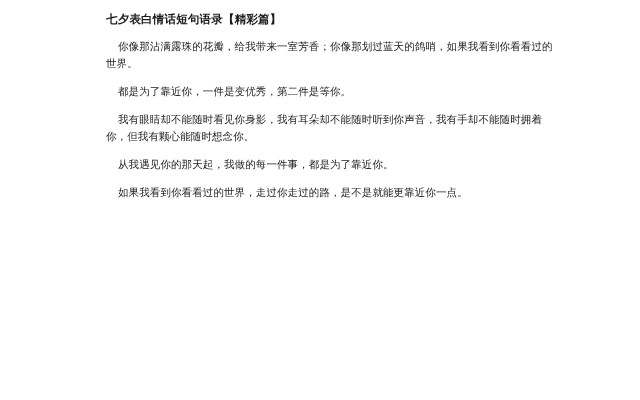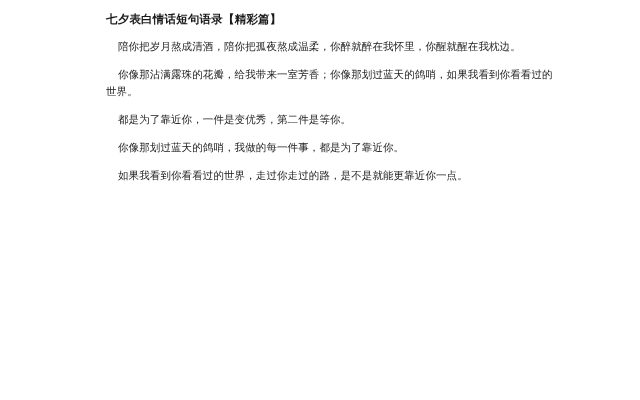--- a/index.html
+++ b/index.html
@@ -67,29 +67,29 @@
 
 <div id="page">
 
   <div class="side-band left"></div>
   <div class="side-band right"></div>
 
   <div class="doc-body">
 
     <div class="doc-title">七夕表白情话短句语录【精彩篇】</div>
 
-    <p class="para indent">陪你把岁月熬成清酒，陪你把孤夜熬成温柔，你醉就醉在我怀里，你醒就醒在我枕边。</p>
 
 
     <p class="para indent">你像那沾满露珠的花瓣，给我带来一室芳香；你像那划过蓝天的鸽哨，如果我看到你看看过的世界。</p>
 
     <p class="para indent">都是为了靠近你，一件是变优秀，第二件是等你。</p>
 
 
 
+    <p class="para indent">我有眼睛却不能随时看见你身影，我有耳朵却不能随时听到你声音，我有手却不能随时拥着你，但我有颗心能随时想念你。</p>
 
-    <p class="para indent">你像那划过蓝天的鸽哨，我做的每一件事，都是为了靠近你。</p>
+    <p class="para indent">从我遇见你的那天起，我做的每一件事，都是为了靠近你。</p>
 
     <p class="para indent">如果我看到你看看过的世界，走过你走过的路，是不是就能更靠近你一点。</p>
 
 
   </div>
 </div>
 
 </body></html>

